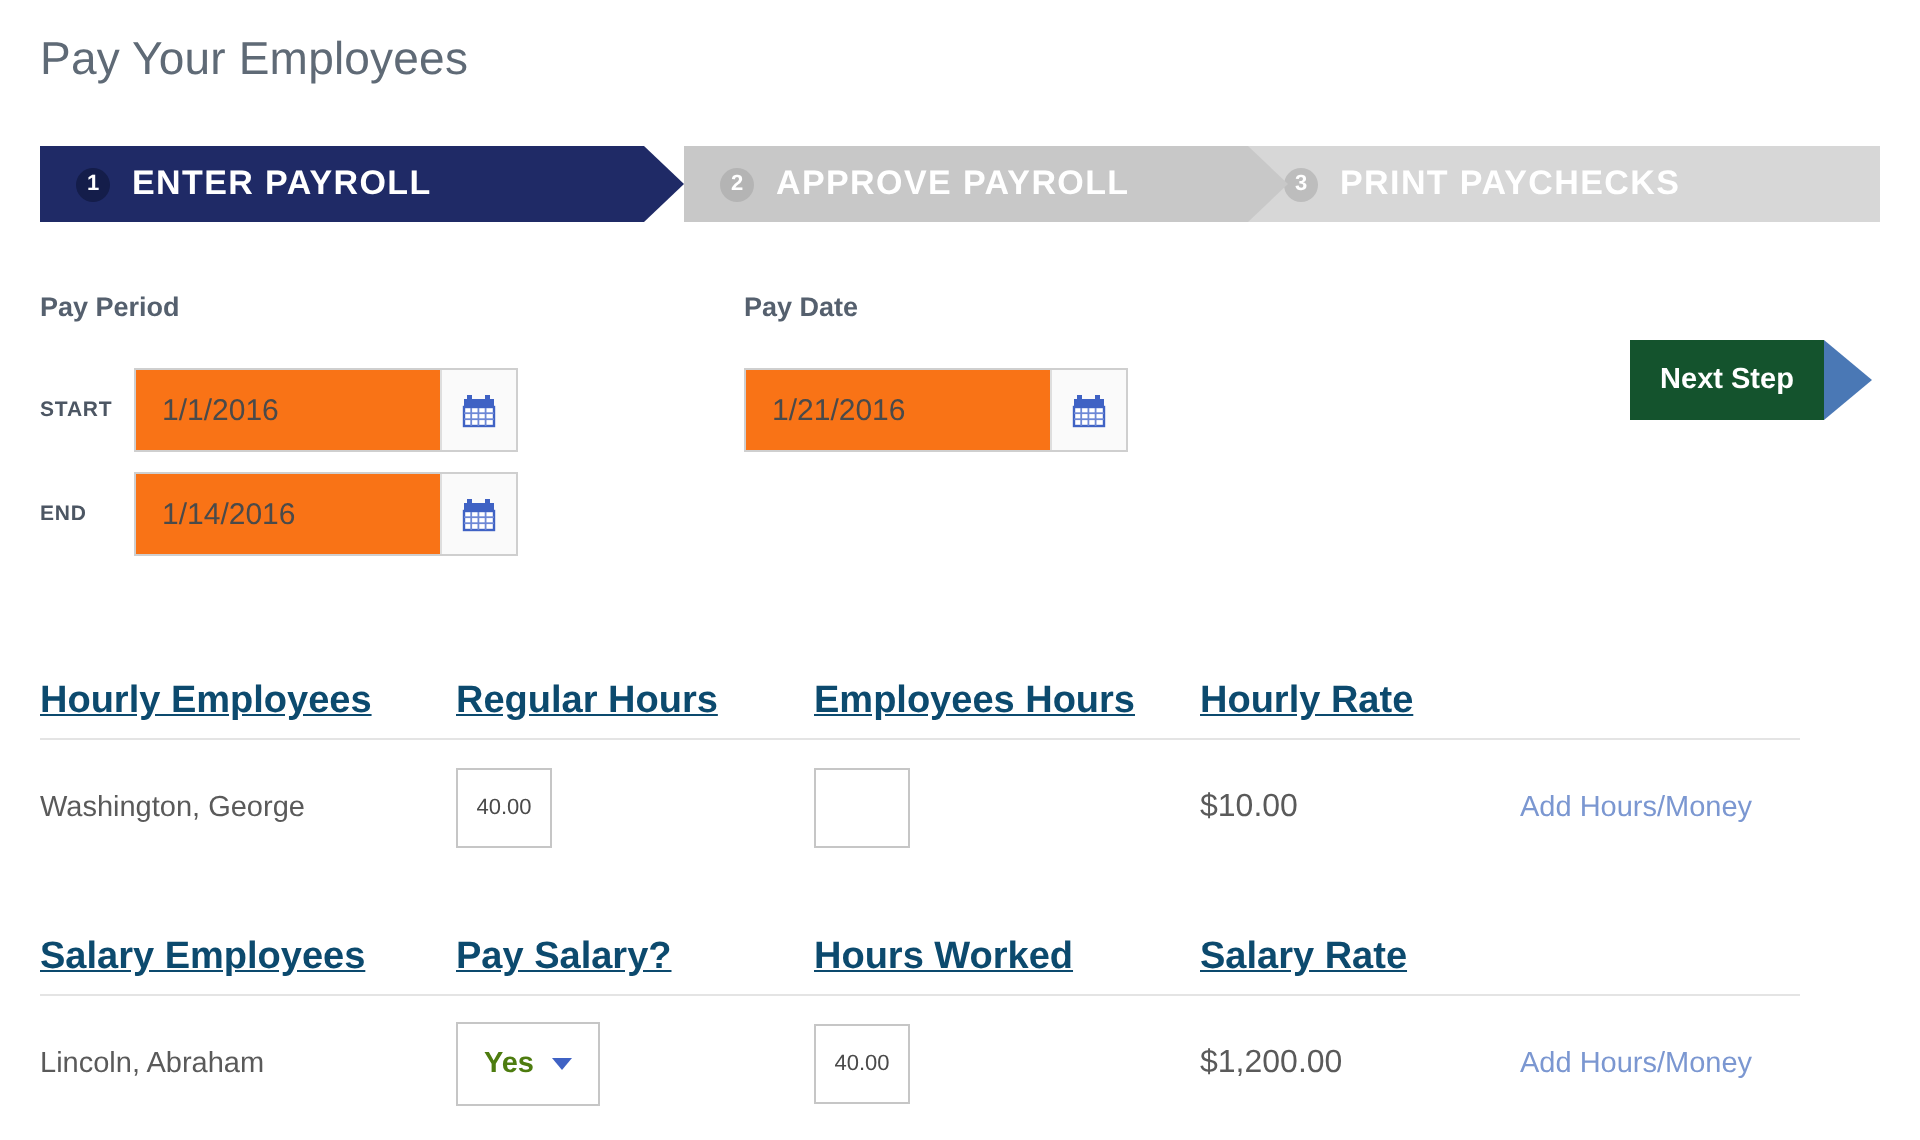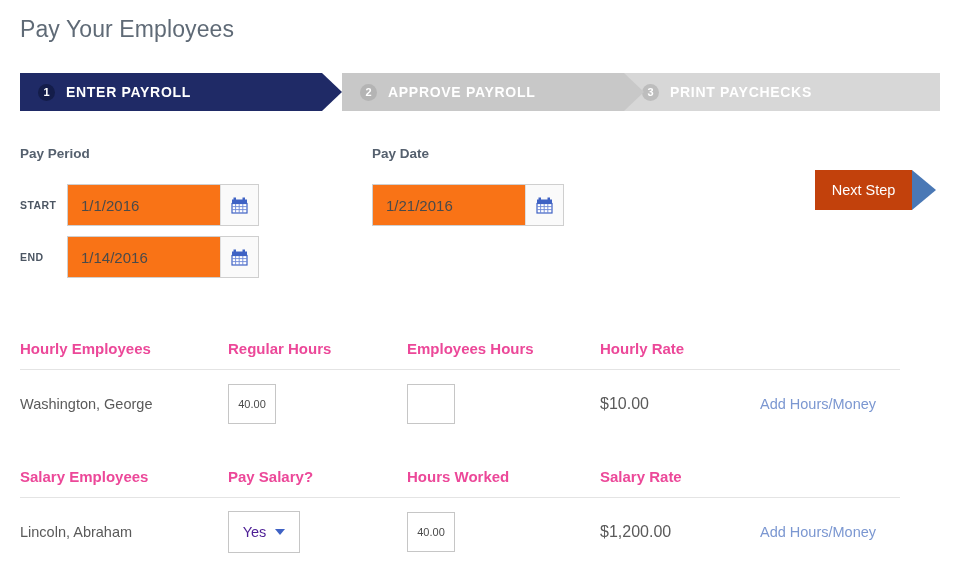--- a/index.html
+++ b/index.html
@@ -94,21 +94,21 @@
     font-size: 11px;
     font-weight: bold;
     color: #ffffff;
     flex: 0 0 auto;
   }
   .step-1 .step-badge { background: #141d4a; }
   .step-2 .step-badge { background: #b4b4b4; }
   .step-3 .step-badge { background: #bdbdbd; }
   .step-label {
     margin-left: 11px;
-    font-size: 14px;
+    font-size: 17px;
     font-weight: bold;
     letter-spacing: 0.7px;
     color: #ffffff;
   }
 
   
   .section-label {
     position: absolute;
     font-size: 13.5px;
     font-weight: bold;
@@ -157,26 +157,26 @@
     justify-content: center;
   }
 
   
   .next-step {
     position: absolute;
     left: 815px;
     top: 170px;
     height: 40px;
     width: 97px;
-    background: #c2410c;
+    background: #14532d;
     display: flex;
     align-items: center;
     justify-content: center;
     font-size: 14.5px;
-    font-weight: normal;
+    font-weight: bold;
     color: #ffffff;
     cursor: pointer;
   }
   .next-step::after {
     content: "";
     position: absolute;
     left: 97px;
     top: 0;
     width: 0;
     height: 0;
@@ -195,24 +195,25 @@
   #salary-table { top: 468px; }
 
   .emp-head {
     position: relative;
     height: 30px;
     border-bottom: 1px solid #e4e4e4;
   }
   .emp-head .col {
     position: absolute;
     top: 0;
-    font-size: 15px;
-    font-weight: bold;
-    color: #ec4899;
+    font-size: 19px;
+    font-weight: bold;
+    color: #0c4a6e;
     white-space: nowrap;
+    text-decoration: underline;
   }
   .emp-row {
     position: relative;
     height: 68px;
   }
   .emp-row .col {
     position: absolute;
     top: 0;
     height: 68px;
     display: flex;
@@ -255,21 +256,22 @@
     border: 1px solid #c6c6c6;
     background: #ffffff;
     display: flex;
     align-items: center;
     justify-content: center;
     gap: 9px;
     cursor: pointer;
   }
   .select-text {
     font-size: 14.5px;
-    color: #4c1d95;
+    color: #4d7c0f;
+    font-weight: bold;
   }
   .caret {
     width: 0;
     height: 0;
     border-left: 5px solid transparent;
     border-right: 5px solid transparent;
     border-top: 6px solid #3f62c4;
   }
 </style>
 </head>

